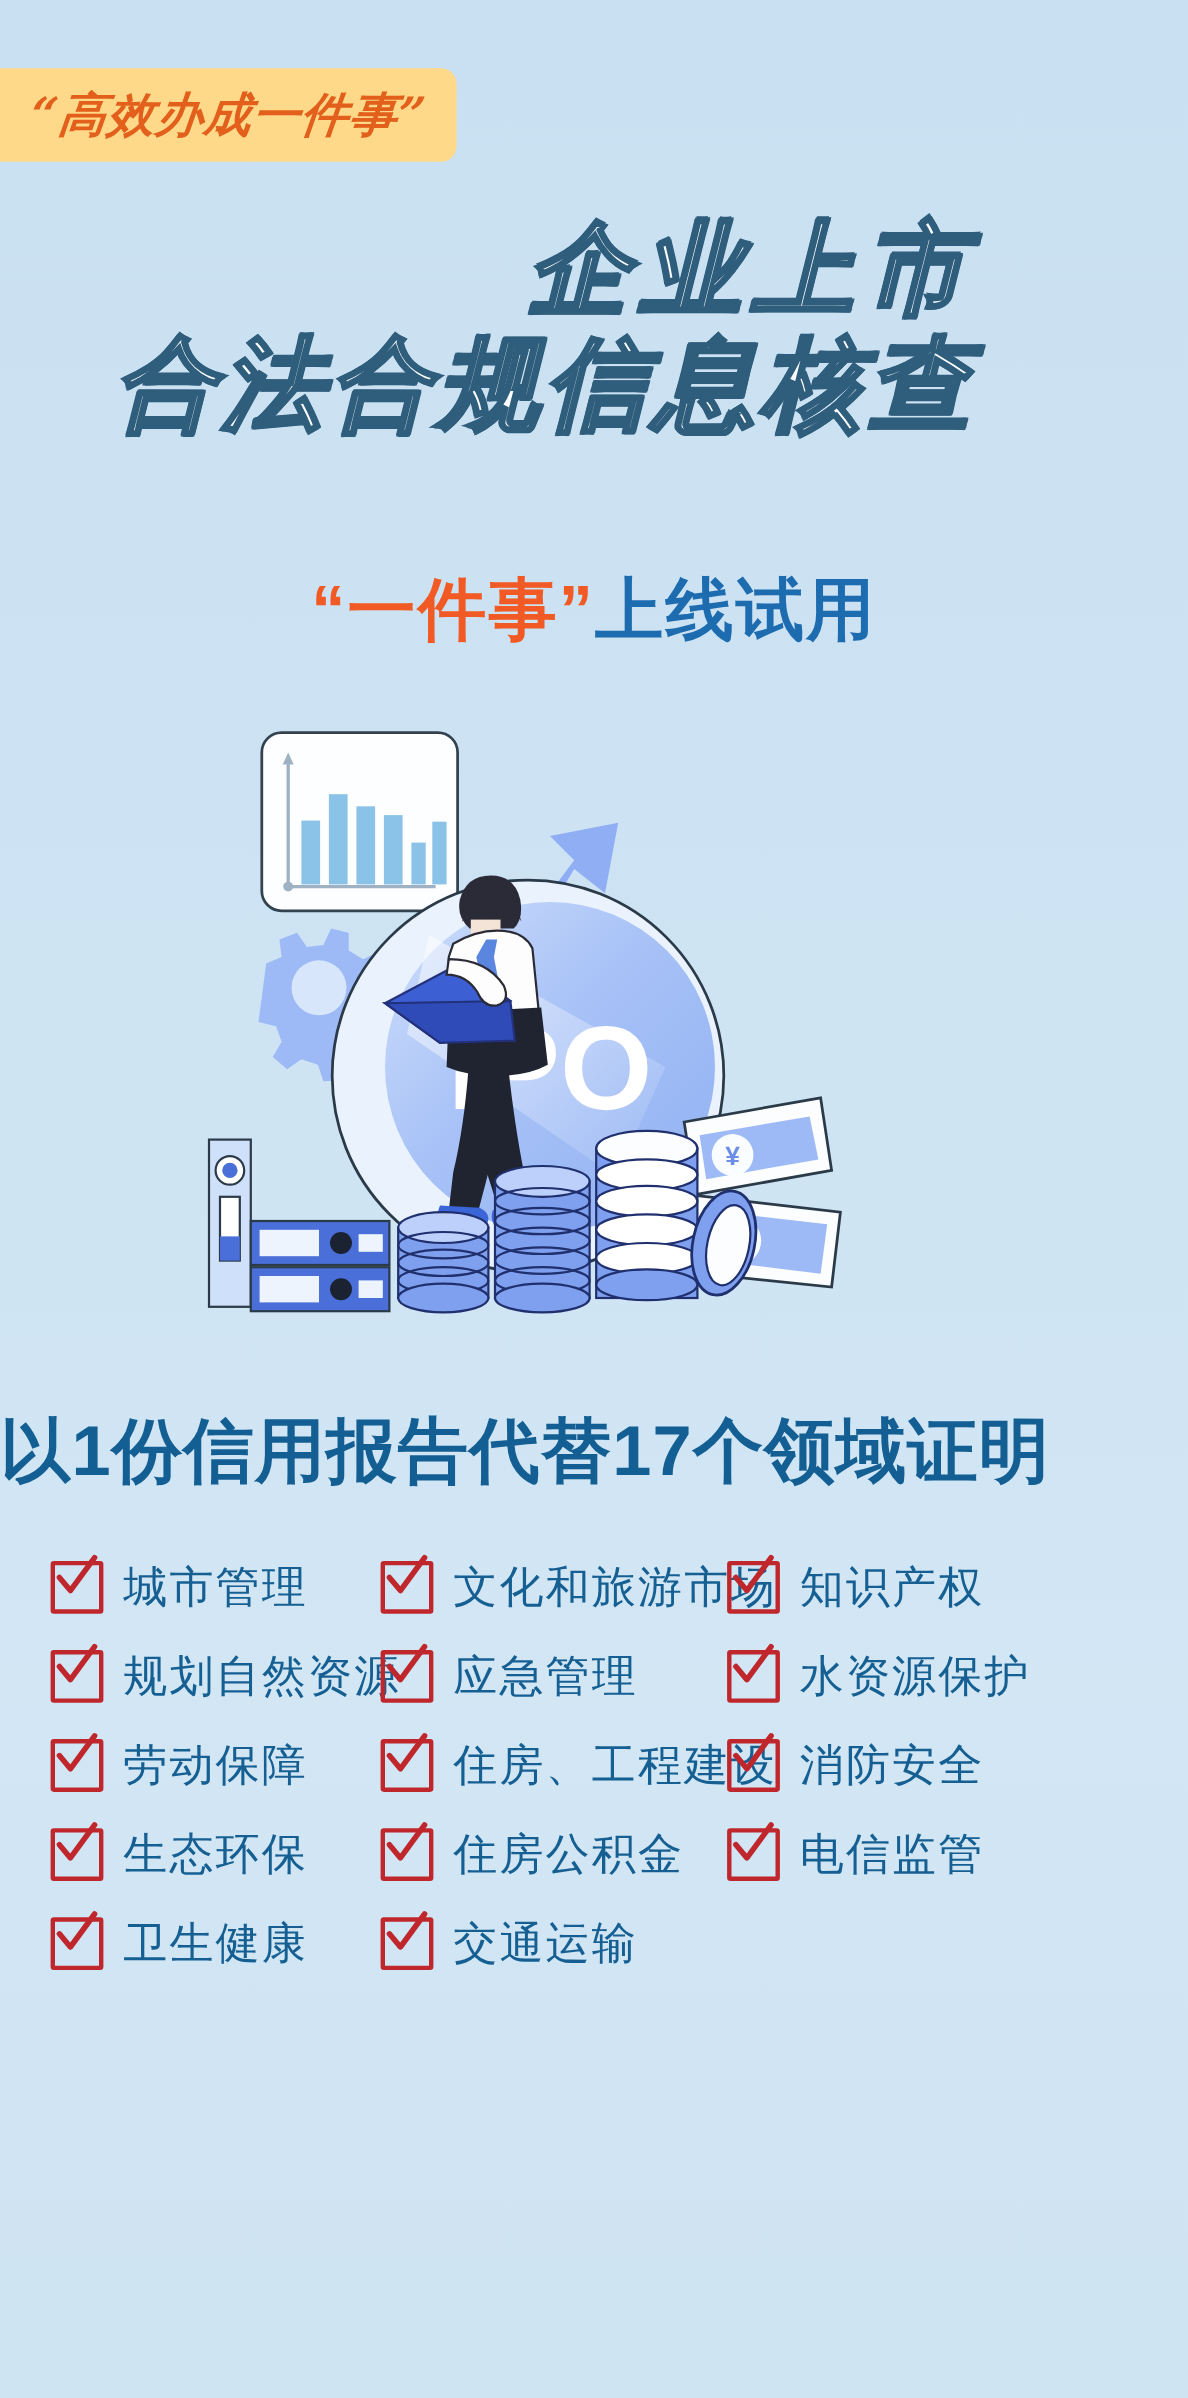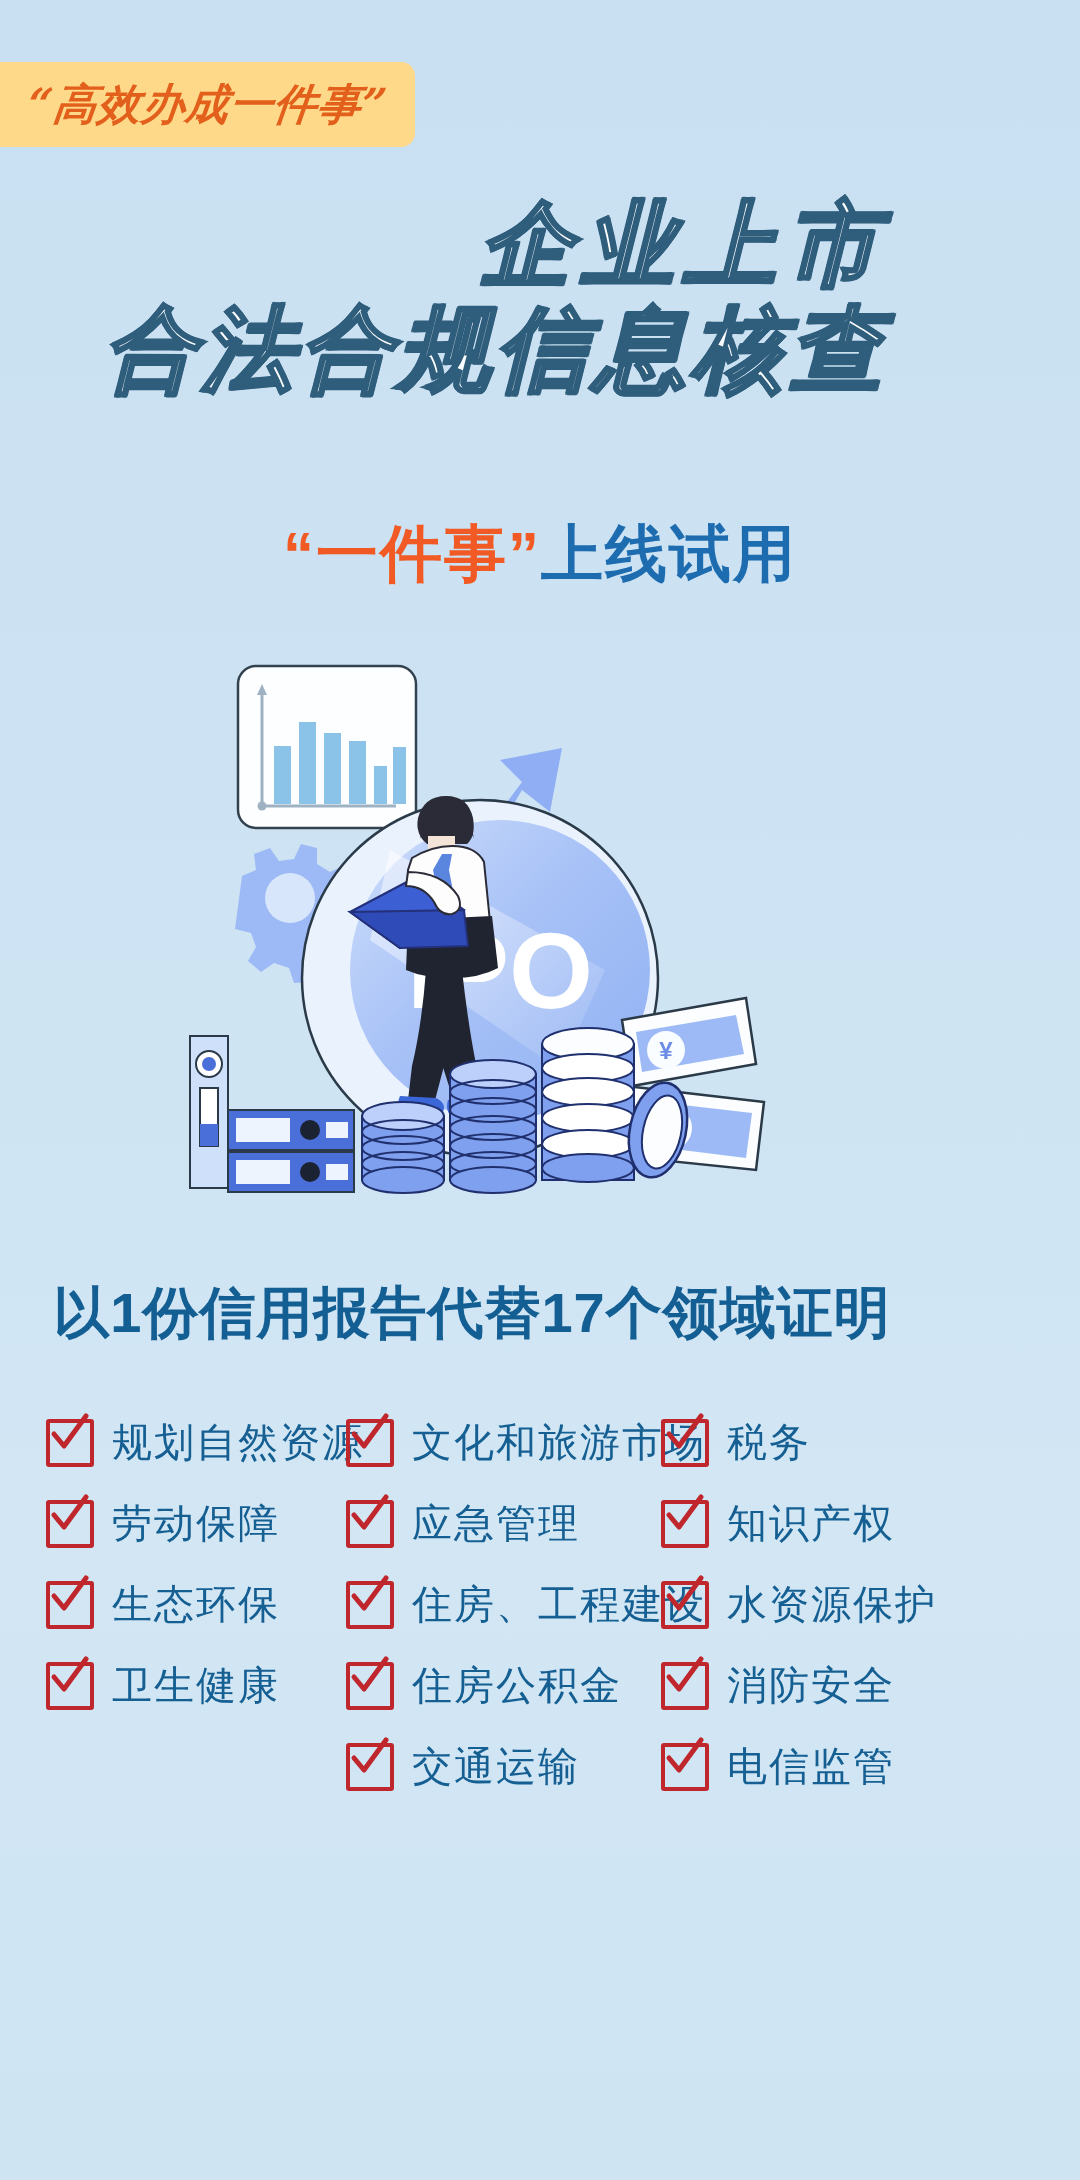--- a/index.html
+++ b/index.html
@@ -93,21 +93,21 @@
   }
   .illus svg { width: 100%; height: 100%; display: block; }
 
   
   .headline {
     position: absolute;
     left: 0;
     top: 1276px;
     width: 944px;
     text-align: center;
-    font-size: 56px;
+    font-size: 64px;
     font-weight: bold;
     color: #135f93;
     letter-spacing: 1px;
     white-space: nowrap;
   }
 
   
   .checklist {
     position: absolute;
     left: 46px;
@@ -294,20 +294,28 @@
 
   <div class="checklist">
 
     <div class="col">
       <div class="item">
         <span class="cbox">
           <svg viewBox="0 0 48 48">
               <path d="M10 24 L20 36 L42 6" fill="none" stroke="#c0272d" stroke-width="5" stroke-linecap="round" stroke-linejoin="round"></path>
             </svg>
         </span>
+        <span class="item-label">城市管理</span>
+      </div>
+      <div class="item">
+        <span class="cbox">
+          <svg viewBox="0 0 48 48">
+              <path d="M10 24 L20 36 L42 6" fill="none" stroke="#c0272d" stroke-width="5" stroke-linecap="round" stroke-linejoin="round"></path>
+            </svg>
+        </span>
         <span class="item-label">规划自然资源</span>
       </div>
       <div class="item">
         <span class="cbox">
           <svg viewBox="0 0 48 48">
               <path d="M10 24 L20 36 L42 6" fill="none" stroke="#c0272d" stroke-width="5" stroke-linecap="round" stroke-linejoin="round"></path>
             </svg>
         </span>
         <span class="item-label">劳动保障</span>
       </div>
@@ -372,28 +380,20 @@
       </div>
     </div>
 
     <div class="col">
       <div class="item">
         <span class="cbox">
           <svg viewBox="0 0 48 48">
               <path d="M10 24 L20 36 L42 6" fill="none" stroke="#c0272d" stroke-width="5" stroke-linecap="round" stroke-linejoin="round"></path>
             </svg>
         </span>
-        <span class="item-label">税务</span>
-      </div>
-      <div class="item">
-        <span class="cbox">
-          <svg viewBox="0 0 48 48">
-              <path d="M10 24 L20 36 L42 6" fill="none" stroke="#c0272d" stroke-width="5" stroke-linecap="round" stroke-linejoin="round"></path>
-            </svg>
-        </span>
         <span class="item-label">知识产权</span>
       </div>
       <div class="item">
         <span class="cbox">
           <svg viewBox="0 0 48 48">
               <path d="M10 24 L20 36 L42 6" fill="none" stroke="#c0272d" stroke-width="5" stroke-linecap="round" stroke-linejoin="round"></path>
             </svg>
         </span>
         <span class="item-label">水资源保护</span>
       </div>

